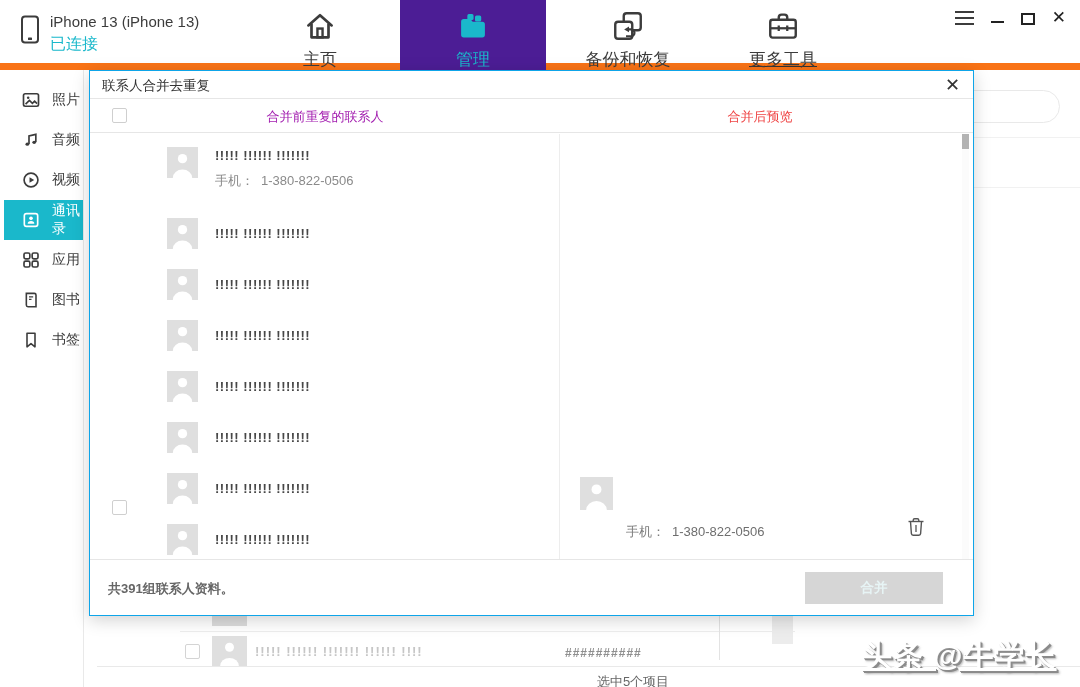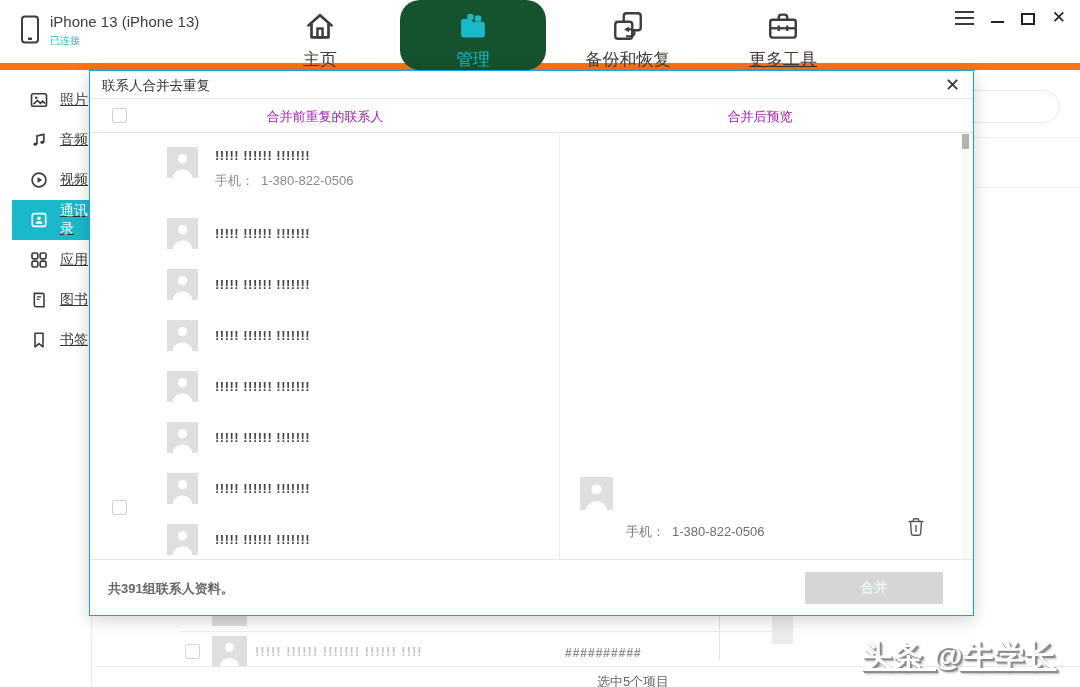--- a/index.html
+++ b/index.html
@@ -6,34 +6,34 @@
   html,body { background:#fff; }
   .app {
     position:relative; width:1080px; height:687px; overflow:hidden;
     background:#fff; font-family:"Liberation Sans", sans-serif; color:#333;
   }
   
   .topbar { position:absolute; left:0; top:0; width:1080px; height:70px; background:#fff; border-bottom:7px solid #f97316; z-index:5; }
   .device { position:absolute; left:18px; top:13px; display:flex; gap:8px; align-items:flex-start; }
   .device svg { width:24px; height:30px; margin-top:2px; }
   .device-name { font-size:15px; color:#3c3c3c; }
-  .device-status { font-size:10px; color:#1ab8cb; margin-top:4px; }
+  .device-status { font-size:16px; color:#1ab8cb; margin-top:4px; }
   .nav-item { position:absolute; top:0; height:70px; text-align:center; cursor:pointer; }
   .nav-item svg { width:34px; height:34px; margin-top:9px; }
   .nav-label { font-size:17px; color:#3c3c3c; margin-top:1px; }
-  .nav-item.active { background:#14532d;border-radius:20px; }
+  .nav-item.active { background:#4c1d95; }
   .nav-item.active .nav-label { color:#1ab8cb; }
   .win-controls { position:absolute; right:14px; top:8px; display:flex; align-items:center; gap:17px; height:20px; z-index:6; }
   .hamburger { display:flex; flex-direction:column; gap:3.5px; cursor:pointer; }
   .hamburger div { width:19px; height:2.2px; background:#3c3c3c; }
   .btn-min { width:13px; height:2px; background:#222; margin-top:8px; cursor:pointer; }
   .btn-max { width:14px; height:12px; border:2px solid #222; margin-top:2px; cursor:pointer; }
   .btn-close { font-size:17px; color:#222; line-height:18px; cursor:pointer; }
   
-  .sidebar { position:absolute; left:12px; top:70px; width:80px; height:617px; background:#fff; border-right:1px solid #e9e9e9; padding-top:10px; z-index:4;text-decoration:underline; }
+  .sidebar { position:absolute; left:4px; top:70px; width:80px; height:617px; background:#fff; border-right:1px solid #e9e9e9; padding-top:10px; z-index:4; }
   .side-item { height:40px; display:flex; align-items:center; padding-left:17px; gap:11px; font-size:14px; color:#3c3c3c; cursor:pointer; }
   .side-item svg { width:20px; height:20px; flex:none; }
   .side-item.active { background:#1ab8cb; color:#fff; }
   
   .bg-layer { position:absolute; left:97px; top:70px; right:0; bottom:0; z-index:1; }
   .search-pill { position:absolute; left:803px; top:20px; width:160px; height:33px; border:1px solid #e9e9e9; border-radius:17px; background:#fff; }
   .bg-line { position:absolute; background:#f1f1f1; height:1px; }
   .bg-row-sep { position:absolute; left:83px; top:561px; width:615px; height:1px; background:#ededed; }
   .bg-avatar-part { position:absolute; left:115px; top:546px; width:35px; height:10px; background:#dcdcdc; }
   .bg-check { position:absolute; left:88px; top:574px; width:15px; height:15px; border:1px solid #d4d4d4; border-radius:2px; background:#fff; }
@@ -46,21 +46,21 @@
   .status-bar span { position:absolute; left:436px; width:200px; text-align:center; top:6px; font-size:13px; color:#666; }
   
   .modal { position:absolute; left:89px; top:70px; width:885px; height:546px; background:#fff; border:1px solid #0ea5e9; box-shadow:0 4px 16px rgba(0,0,0,0.18); z-index:10; }
   .modal-header { position:relative; height:28px; border-bottom:1px solid #e6e6e6; }
   .modal-title { position:absolute; left:12px; top:6px; font-size:13.5px; color:#333; }
   .modal-close { position:absolute; right:13px; top:3px; font-size:18px; color:#333; cursor:pointer; }
   .col-header { position:relative; height:34px; border-bottom:1px solid #e6e6e6; }
   .col-header .chk { position:absolute; left:22px; top:9px; }
   .chk { width:15px; height:15px; border:1px solid #cfcfcf; border-radius:2px; background:#fff; cursor:pointer; }
   .col-left-label { position:absolute; left:0; top:9px; width:470px; text-align:center; font-size:13px; color:#a21caf; }
-  .col-right-label { position:absolute; left:470px; top:9px; width:400px; text-align:center; font-size:13px; color:#a21caf;font-family:Liberation Serif, serif; }
+  .col-right-label { position:absolute; left:470px; top:9px; width:400px; text-align:center; font-size:13px; color:#ef4444;font-family:Liberation Serif, serif; }
   .modal-body { position:absolute; left:0; top:63px; width:883px; height:427px; }
   .left-panel { position:absolute; left:0; top:0; width:470px; height:427px; border-right:1px solid #ededed; overflow:hidden; }
   .contact-list { padding-top:11px; }
   .c-row { display:flex; align-items:center; padding-left:77px; height:51px; cursor:default; }
   .c-row.with-phone { height:63px; align-items:flex-start; }
   .c-row.with-phone .avatar { margin-top:2px; }
   .avatar { width:31px; height:31px; background:#dfdfdf; flex:none; overflow:hidden; }
   .avatar svg, .bg-avatar svg { width:100%; height:100%; display:block; }
   .c-text { margin-left:17px; }
   .c-name { font-size:13px; font-weight:bold; color:#474747; letter-spacing:0.5px; }

